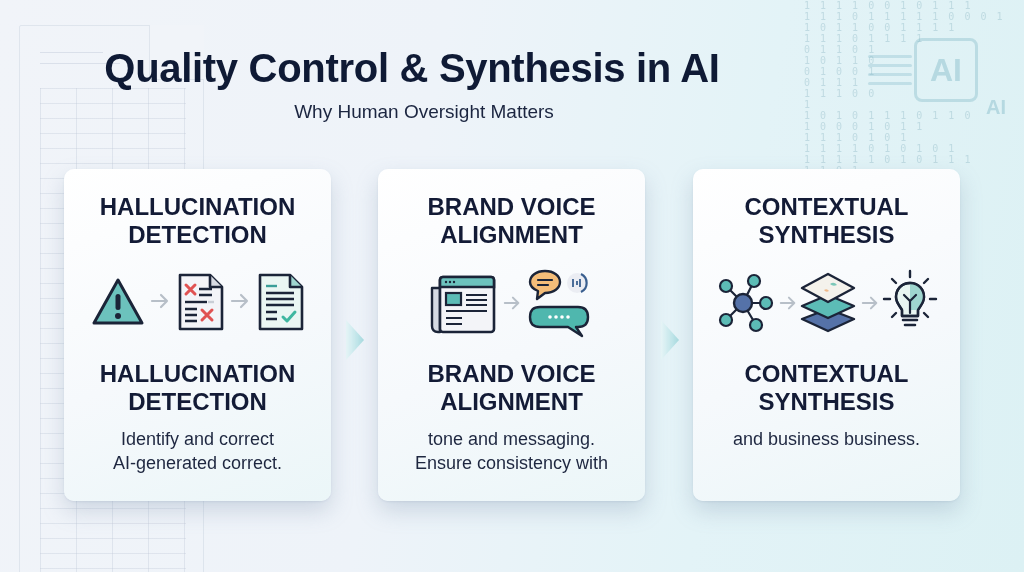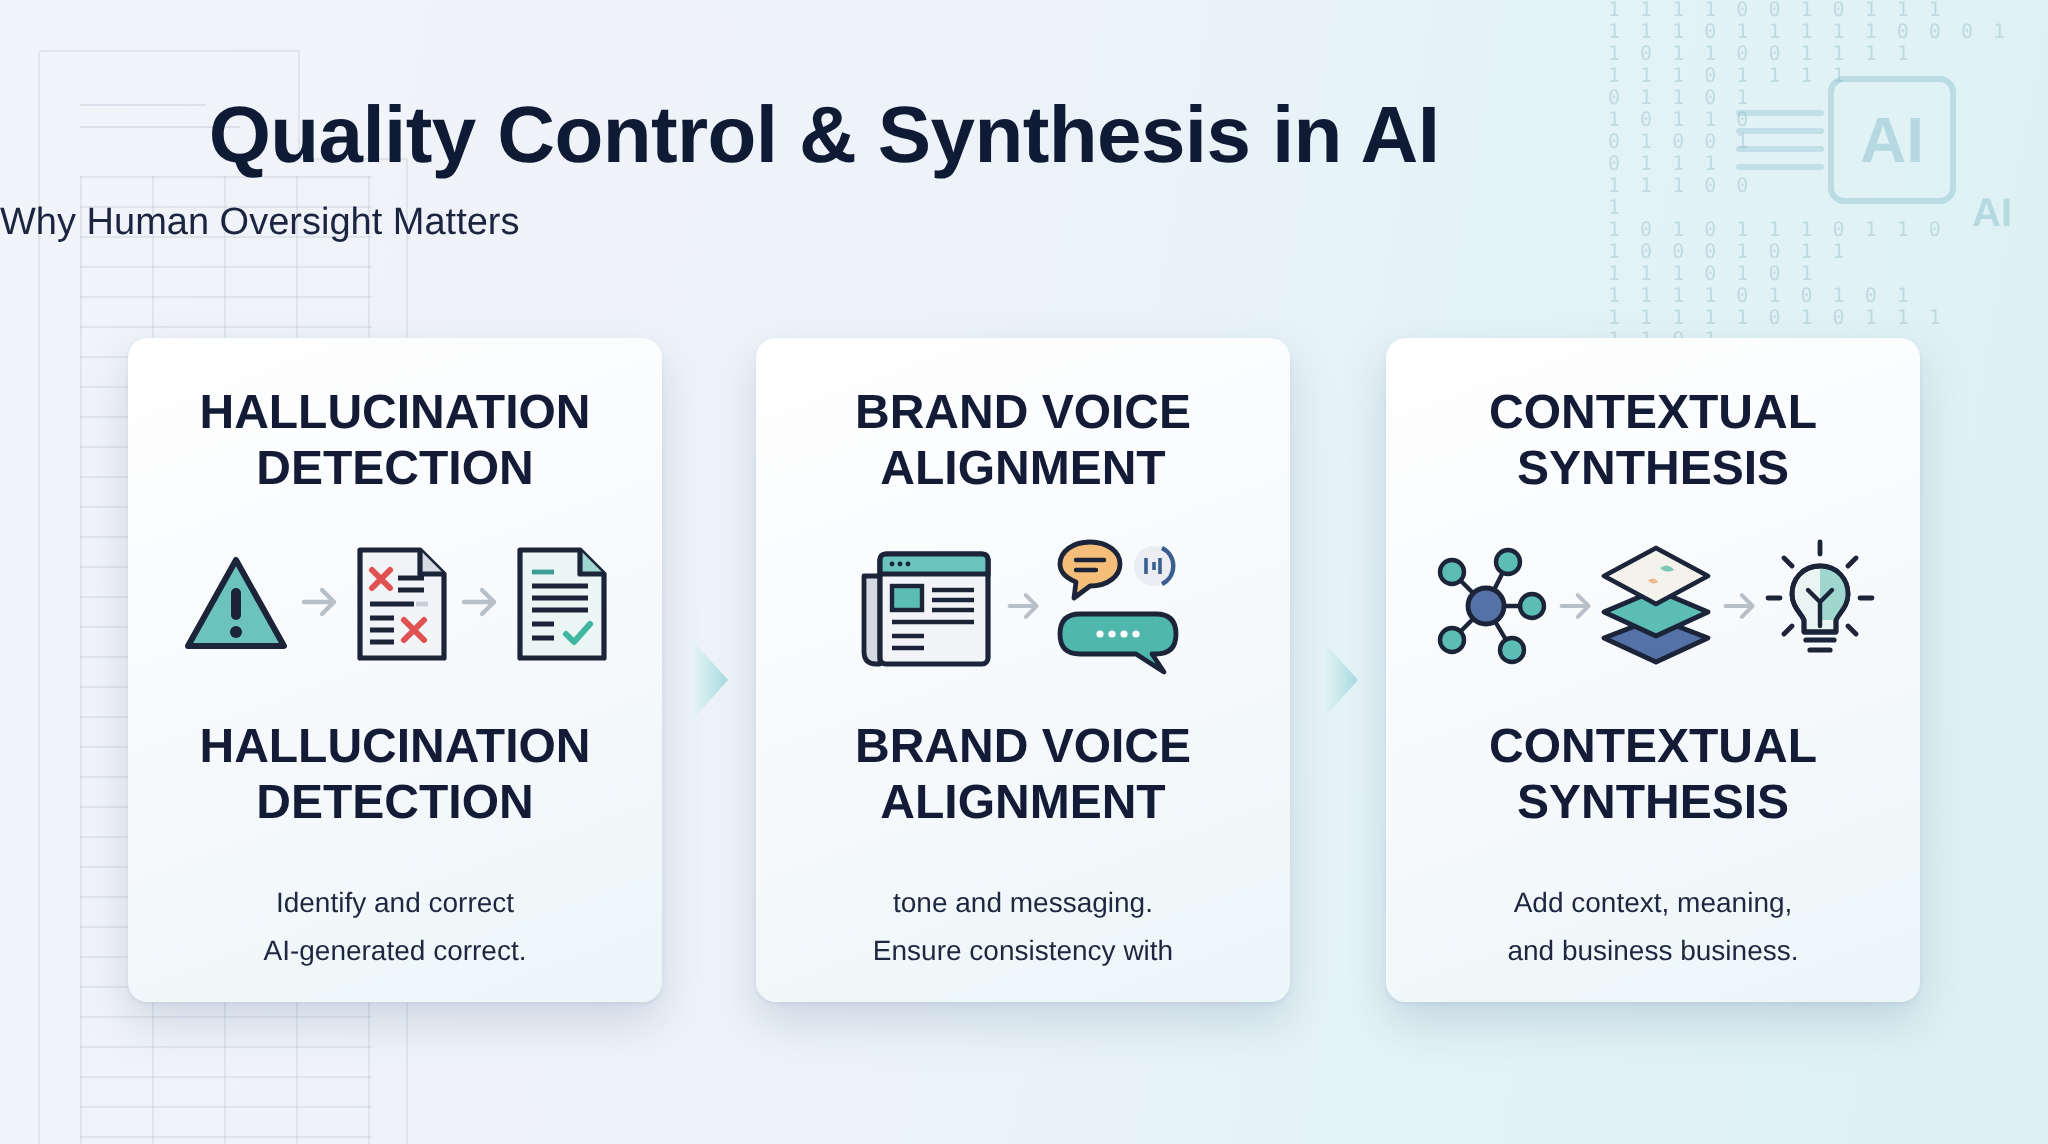--- a/index.html
+++ b/index.html
@@ -40,42 +40,42 @@
   }
   .bg-chip-lines { position: absolute; left: 868px; top: 55px; width: 44px; }
   .bg-chip-lines div { height: 3px; background: rgba(120,180,195,0.3); margin-bottom: 6px; border-radius: 2px; }
   .bg-ai-small { position: absolute; left: 986px; top: 96px; font-weight: 700; font-size: 20px; color: rgba(120,180,195,0.4); }
 
   .title {
     position: absolute; left: 0; width: 824px; top: 46px; text-align: center;
     font-size: 40px; font-weight: 700; color: #0f1a35; letter-spacing: -0.3px;
   }
   .subtitle {
-    position: absolute; left: 0; width: 848px; top: 101px; text-align: left;
+    position: absolute; left: 0; width: 848px; top: 101px; text-align: center;
     font-size: 19px; color: #1b2540;
   }
 
   .card {
     position: absolute; top: 169px; width: 267px; height: 332px;
     background: linear-gradient(160deg, #ffffff 0%, #f6f9fc 55%, #ebf6f8 100%);
     border-radius: 10px;
     box-shadow: 0 10px 22px rgba(120,140,170,0.28), 0 1px 2px rgba(120,140,170,0.15);
     text-align: center;
   }
   .card-title {
     position: absolute; left: 0; width: 100%; top: 24px;
     font-size: 24px; font-weight: 700; line-height: 28px; color: #131b36;
   }
   .card-title2 {
     position: absolute; left: 0; width: 100%; top: 191px;
     font-size: 24px; font-weight: 700; line-height: 28px; color: #131b36;
   }
   .card-desc {
     position: absolute; left: 0; width: 100%; top: 258px;
-    font-size: 14px; line-height: 24px; color: #1e2740; margin-top: 12px;
+    font-size: 18px; line-height: 24px; color: #1e2740;
   }
   .icons { position: absolute; left: 0; top: 96px; width: 100%; height: 76px; }
   .icons svg { position: absolute; }
 
   .chev { position: absolute; top: 318px; width: 22px; height: 44px; }
 </style>
 </head>
 <body>
 
 <div class="bg-doc">
@@ -252,16 +252,15 @@
       <path d="M28 14 C19 14 14 21 14 28 C14 34 18 37 20 41 V47 H36 V41 C38 37 42 34 42 28 C42 21 37 14 28 14 Z" fill="none" stroke="#1b2438" stroke-width="2.4" stroke-linejoin="round"></path>
       <path d="M28 44 V32 M22 26 L28 32 L34 26" stroke="#1b2438" stroke-width="2.2" fill="none" stroke-linecap="round" stroke-linejoin="round"></path>
       <path d="M21 51 H35 M23 56 H33" stroke="#1b2438" stroke-width="2.6" stroke-linecap="round"></path>
     </svg>
   </div>
   <div class="card-title2">
     <div>CONTEXTUAL</div>
     <div>SYNTHESIS</div>
   </div>
   <div class="card-desc">
-    <div>Add context, meaning,</div>
     <div>and business business.</div>
   </div>
 </div>
 
 </body></html>

